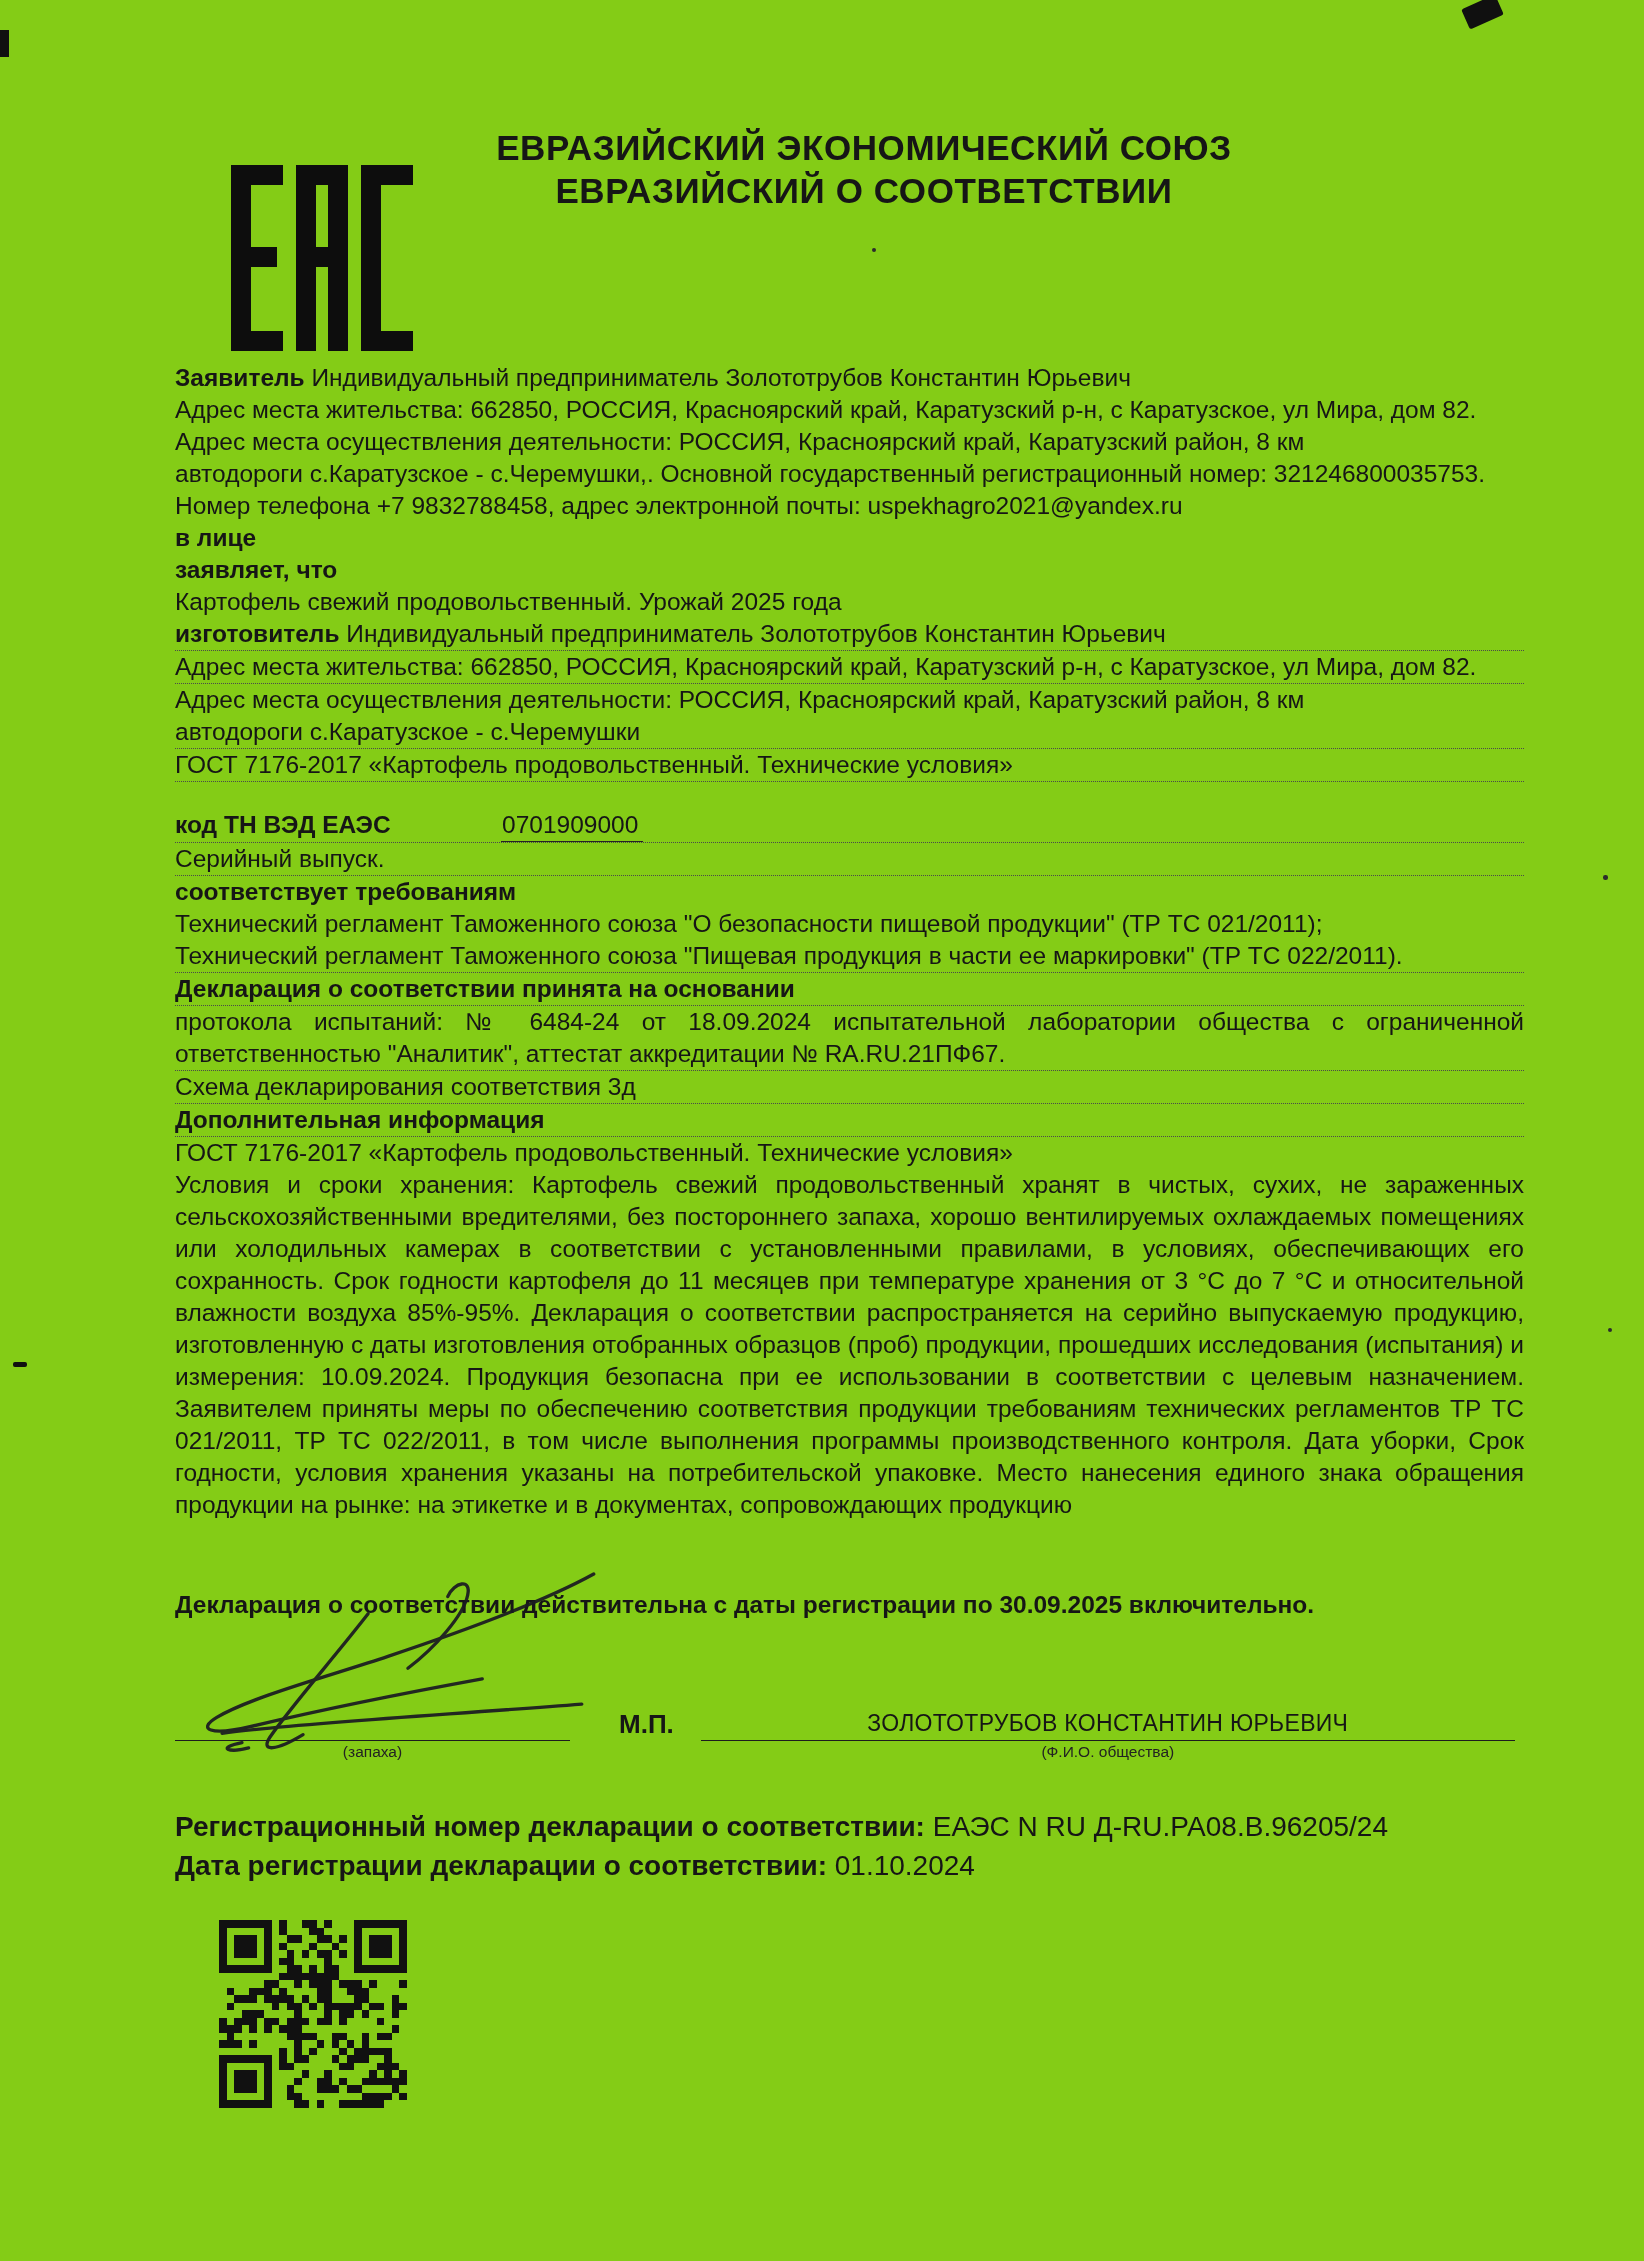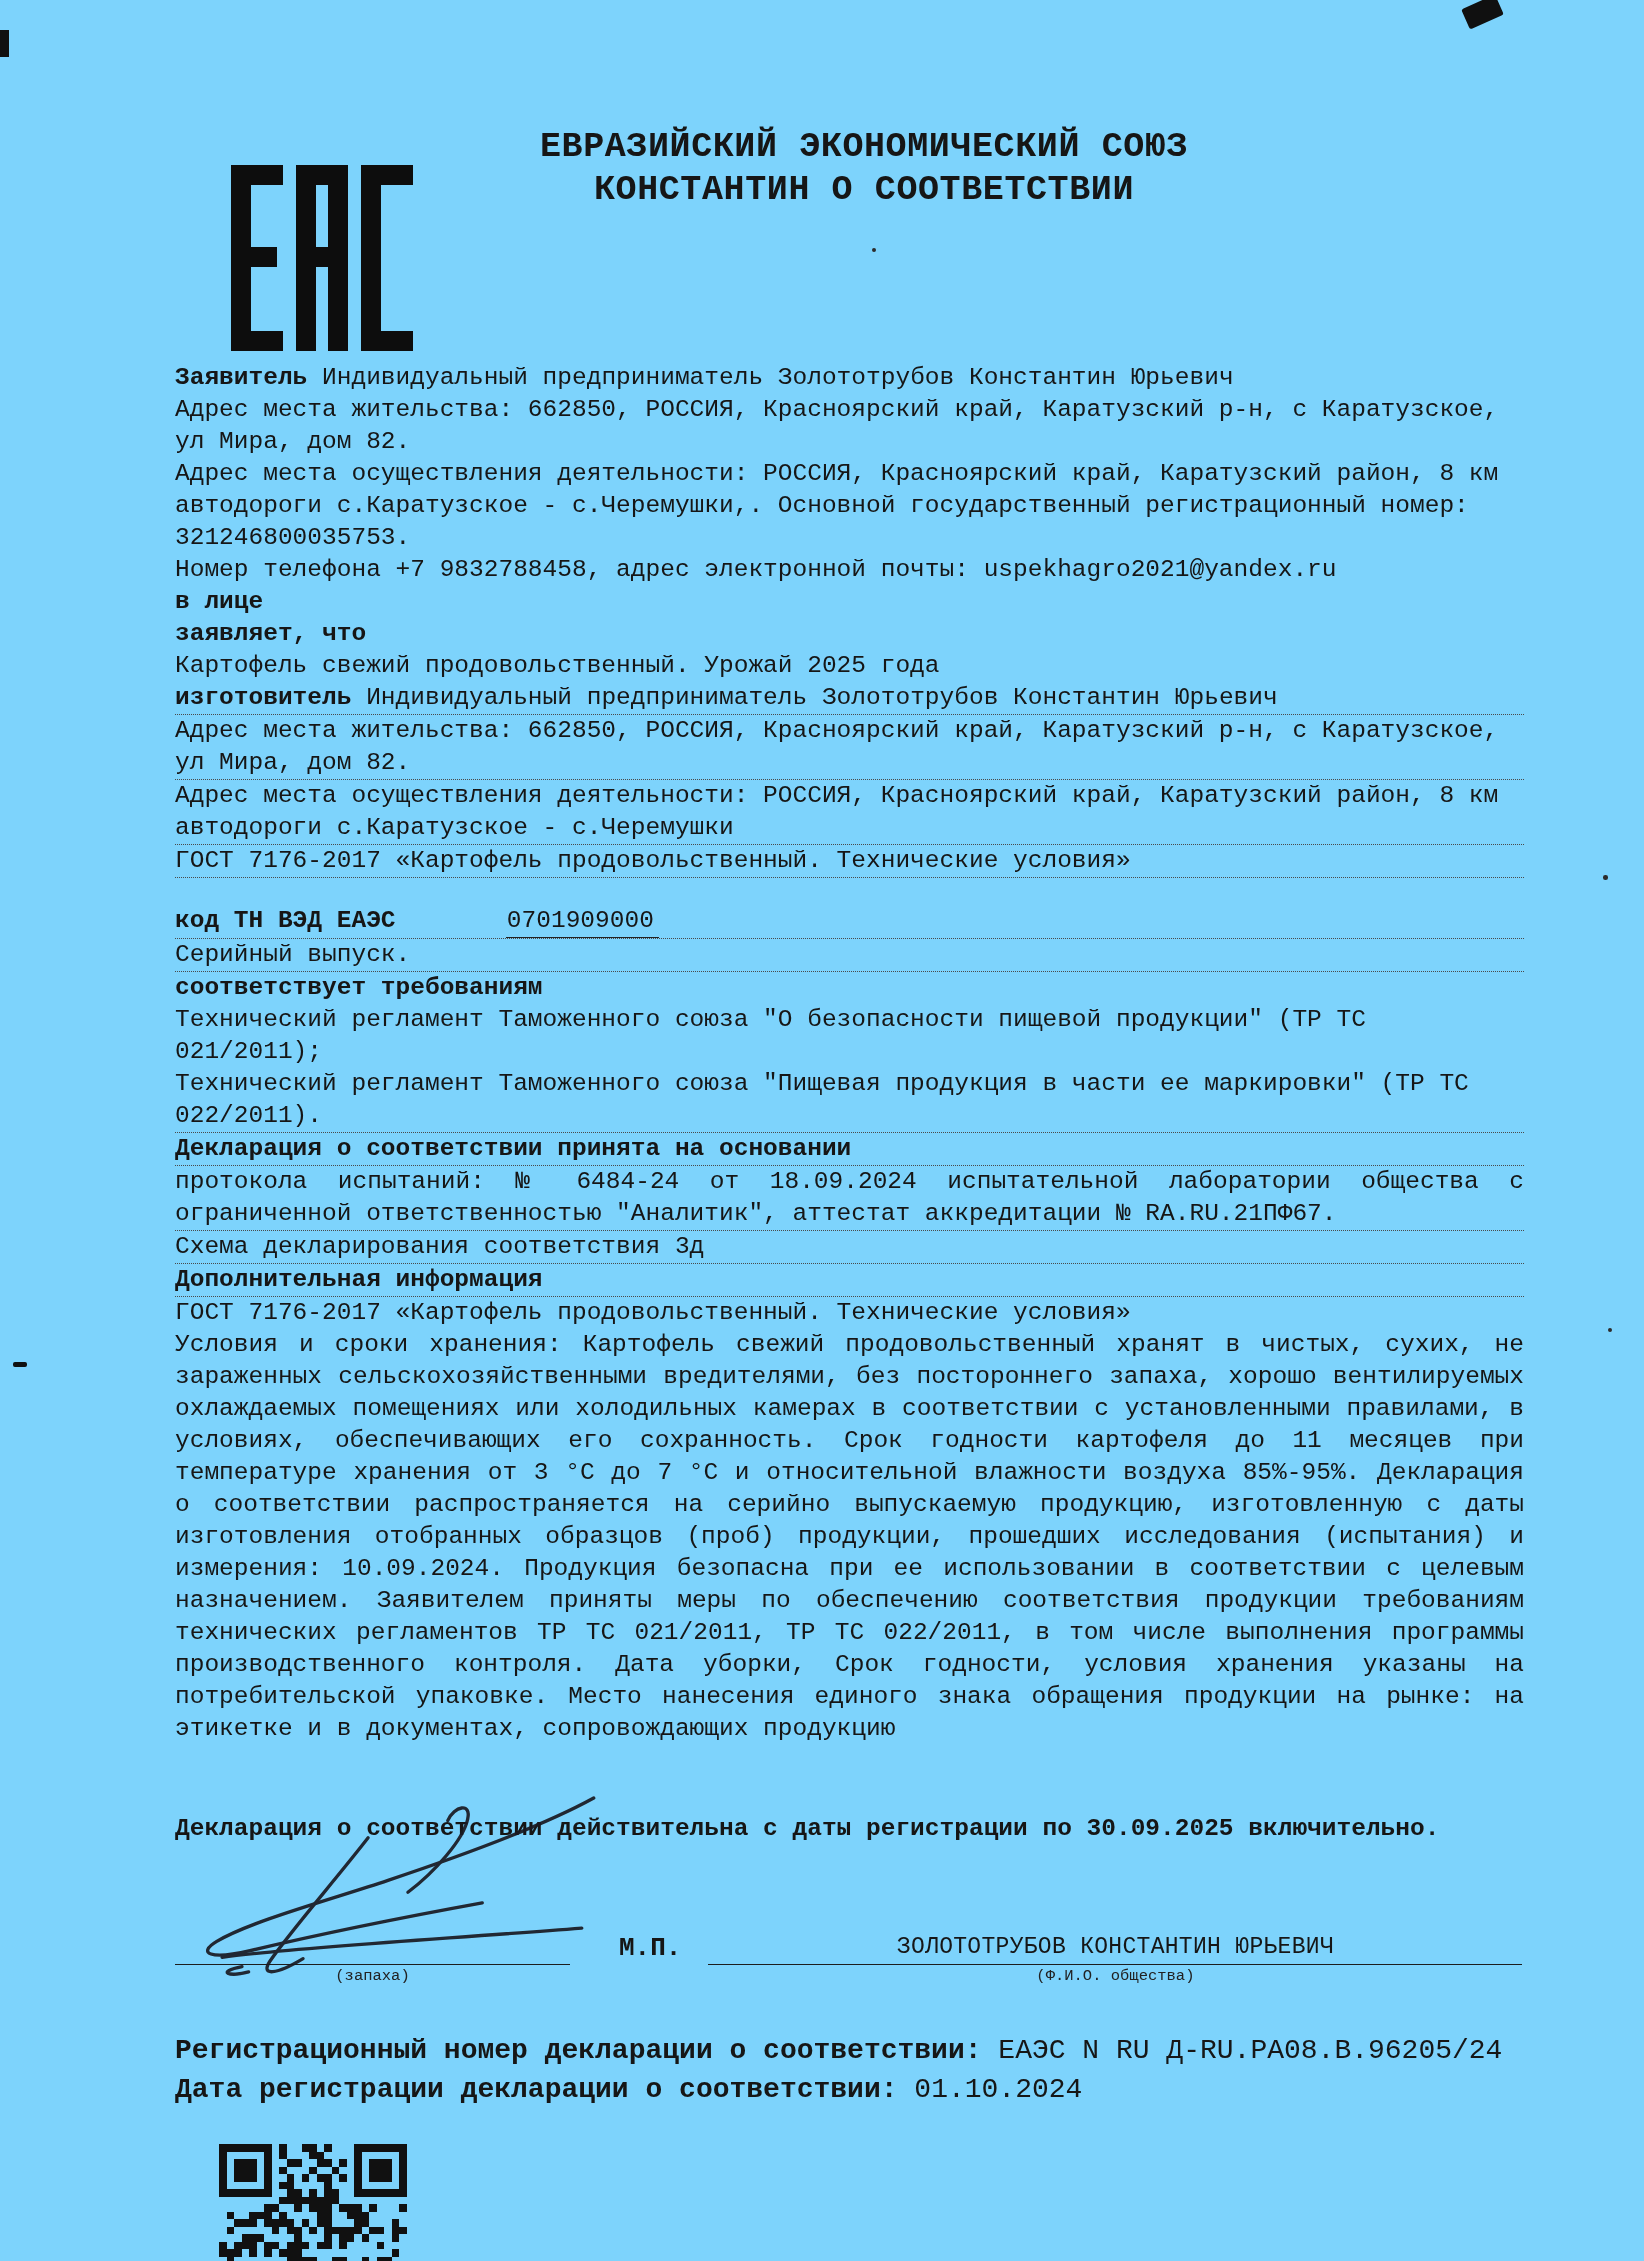--- a/index.html
+++ b/index.html
@@ -1,20 +1,20 @@
 <!DOCTYPE html>
 <html style="font-size:10.3px"><head>
 <meta charset="utf-8">
 <style>
   html,body{margin:0;padding:0;background:#e8e8e8;}
   .page{
     position:relative;
     width:1644px;height:2261px;
-    background:#7dd3fc;
-    font-family:Liberation Mono, monospace;
+    background:#84cc16;
+    font-family:Liberation Sans, sans-serif;
     color:#161616;
     overflow:hidden;
   }
   
   .titles{
     position:absolute;left:361px;top:126px;width:1006px;
     text-align:center;font-weight:bold;font-size:35px;line-height:43px;
     letter-spacing:0.6px;
   }
   .eac-logo{position:absolute;left:231px;top:165px;width:182px;height:186px;}
@@ -83,21 +83,21 @@
       <rect x="43" y="54" width="34" height="13"></rect>
 
       <rect x="86" y="0" width="13" height="122"></rect>
       <rect x="86" y="0" width="34" height="13"></rect>
       <rect x="86" y="109" width="34" height="13"></rect>
     </svg>
   </div>
 
   <div class="titles">
     <div>ЕВРАЗИЙСКИЙ ЭКОНОМИЧЕСКИЙ СОЮЗ</div>
-    <div>КОНСТАНТИН О СООТВЕТСТВИИ</div>
+    <div>ЕВРАЗИЙСКИЙ О СООТВЕТСТВИИ</div>
   </div>
 
   <div class="content">
 
     <div class="row"><span class="b">Заявитель</span><span> Индивидуальный предприниматель Золототрубов Константин Юрьевич</span></div>
 
     <div class="row">Адрес места жительства: 662850, РОССИЯ, Красноярский край, Каратузский р-н, с Каратузское, ул Мира, дом 82.</div>
     <div class="row">Адрес места осуществления деятельности: РОССИЯ, Красноярский край, Каратузский район, 8 км</div>
     <div class="row">автодороги с.Каратузское - с.Черемушки,. Основной государственный регистрационный номер: 321246800035753.</div>
     <div class="row">Номер телефона +7 9832788458, адрес электронной почты: uspekhagro2021@yandex.ru</div>

